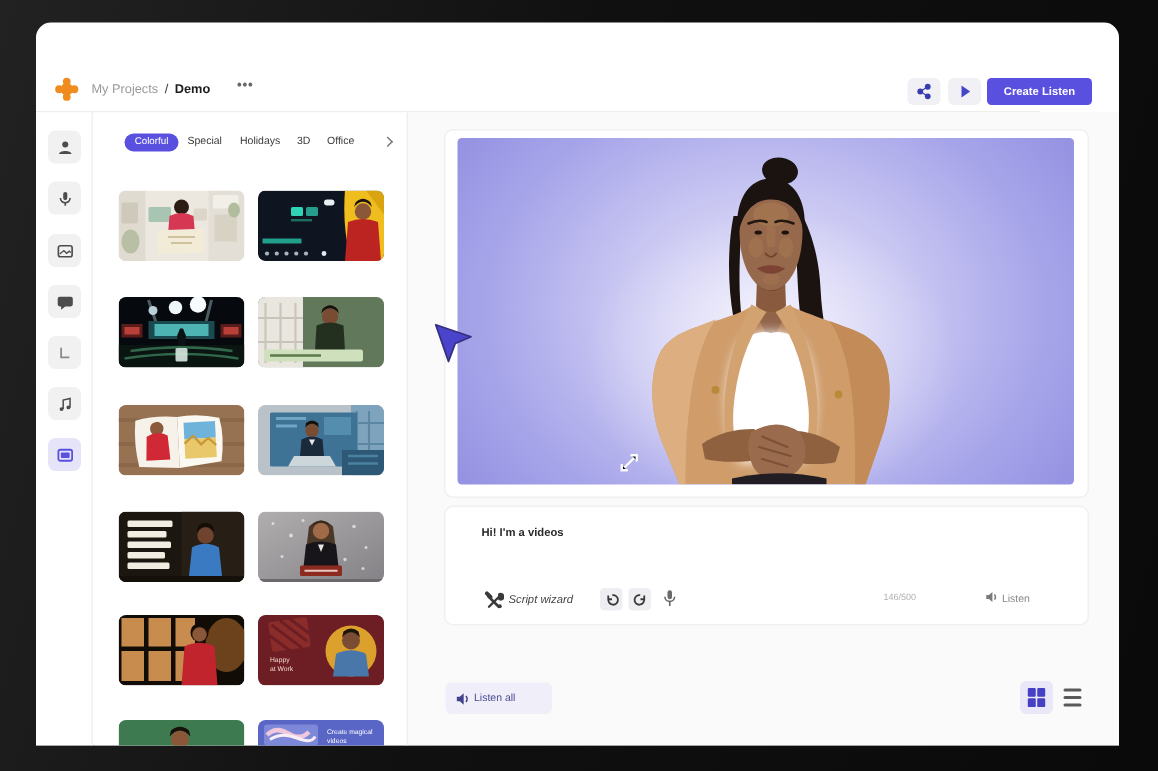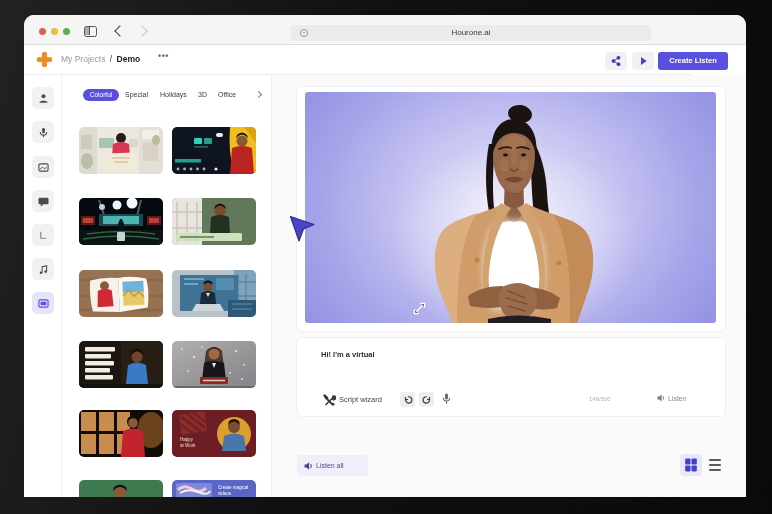--- a/index.html
+++ b/index.html
@@ -42,43 +42,34 @@
 .tchev { position:absolute; left:193px; top:3px; width:5px; height:5px; border-right:1.3px solid #777; border-top:1.3px solid #777; transform:rotate(45deg); }
 .thumb { position:absolute; width:84px; height:47px; border-radius:5px; overflow:hidden; }
 .tc1 { left:16px; }
 .tc2 { left:109px; }
 .main { position:absolute; left:248px; top:60px; width:474px; height:422px; background:#fafafa; }
 .vcard { position:absolute; left:24px; top:11px; width:430px; height:246px; background:#fff; border-radius:6px; border:1px solid #f0f0f2; }
 .purple { position:absolute; left:8px; top:5px; width:411px; height:231px; border-radius:3px; overflow:hidden; background:radial-gradient(ellipse 62% 88% at 50% 50%, #e8e6fa 0%, #c9c7f2 38%, #a6a4e9 74%, #9391e1 100%); }
 .scard { position:absolute; left:24px; top:262px; width:430px; height:80px; background:#fff; border-radius:6px; border:1px solid #f0f0f2; }
 .stext { position:absolute; left:24px; top:12px; font-size:7.5px; font-weight:bold; color:#2a2a2a; }
 .stool { position:absolute; left:0; top:52px; width:428px; height:26px; }
-.swiz { position:absolute; left:42px; top:5px; font-size:7.5px; color:#444; }
+.swiz { position:absolute; left:42px; top:5px; font-size:7.5px; color:#444;font-style:italic; }
 .ubox { position:absolute; top:2px; width:15px; height:15px; background:#eeedf2; border-radius:3px; display:flex; align-items:center; justify-content:center; }
 .counter { position:absolute; left:292px; top:6px; font-size:6px; color:#b0b0b0; }
 .listen { position:absolute; left:360px; top:4px; font-size:7px; color:#8a8a8a; }
 .listenall { position:absolute; left:25px; top:380px; width:71px; height:21px; background:#efeef9; border-radius:4px; }
 .listenall span { position:absolute; left:19px; top:7px; font-size:7px; color:#4c4c94; }
 .gridbtn { position:absolute; left:408px; top:379px; width:22px; height:22px; background:#e9e7f8; border-radius:4px; }
 .listicon { position:absolute; left:437px; top:384px; width:12px; height:12px; }
 .listicon i { position:absolute; left:0; width:12px; height:2px; background:#5a5a5a; border-radius:1px; }
 </style>
 </head>
 <body>
 <div class="window">
 
-  <div class="chrome">
-    <div class="tl r"></div>
-      <div class="tl y"></div>
-      <div class="tl g"></div>
-    <div class="sidebtn"></div>
-    <div class="chev back"></div>
-    <div class="chev fwd"></div>
-    <div class="urlbar"><div class="urlicon"></div>Hourone.ai</div>
-  </div>
 
   <div class="apphead">
     <svg class="logo" width="17" height="17" viewBox="0 0 17 17">
       <g fill="#f08c1e">
         <circle cx="8.5" cy="3.4" r="2.6"></circle>
         <circle cx="3.4" cy="8.5" r="2.6"></circle>
         <circle cx="13.6" cy="8.5" r="2.6"></circle>
         <circle cx="8.5" cy="13.6" r="2.6"></circle>
         <rect x="5" y="5" width="7" height="7" rx="2"></rect>
       </g>
@@ -409,21 +400,21 @@
             <path d="M113,221.5 L109.5,221.5 L109.5,218"></path>
           </g>
         </svg>
       </div>
     </div>
 
     <svg style="position:absolute;left:16px;top:139px" width="28" height="30" viewBox="0 0 28 30">
       <path d="M2.5 2.5 L26 10.5 L15.5 15 L11 27 Z" fill="#4a43cc" stroke="#35307d" stroke-width="1.2" stroke-linejoin="round"></path>
     </svg>
     <div class="scard">
-      <div class="stext">Hi! I'm a virtual</div>
+      <div class="stext">Hi! I'm a videos</div>
       <div class="stool">
         <svg style="position:absolute;left:26px;top:4px" width="13" height="13" viewBox="0 0 13 13">
           <path d="M3 10.5 L10.5 3" stroke="#3a3a3a" stroke-width="1.6" stroke-linecap="round"></path>
           <path d="M9 2 a2.6 2.6 0 1 1 1.4 4.4 L9.2 6 Z" fill="#3a3a3a"></path>
           <path d="M2.5 3.5 L9.5 10.5" stroke="#3a3a3a" stroke-width="1.8" stroke-linecap="round"></path>
           <path d="M1.6 1.6 L4 4" stroke="#3a3a3a" stroke-width="2.6" stroke-linecap="round"></path>
           <circle cx="10.2" cy="10.2" r="1.3" fill="#3a3a3a"></circle>
         </svg>
         <div class="swiz">Script wizard</div>
         <div class="ubox" style="left:103px">

